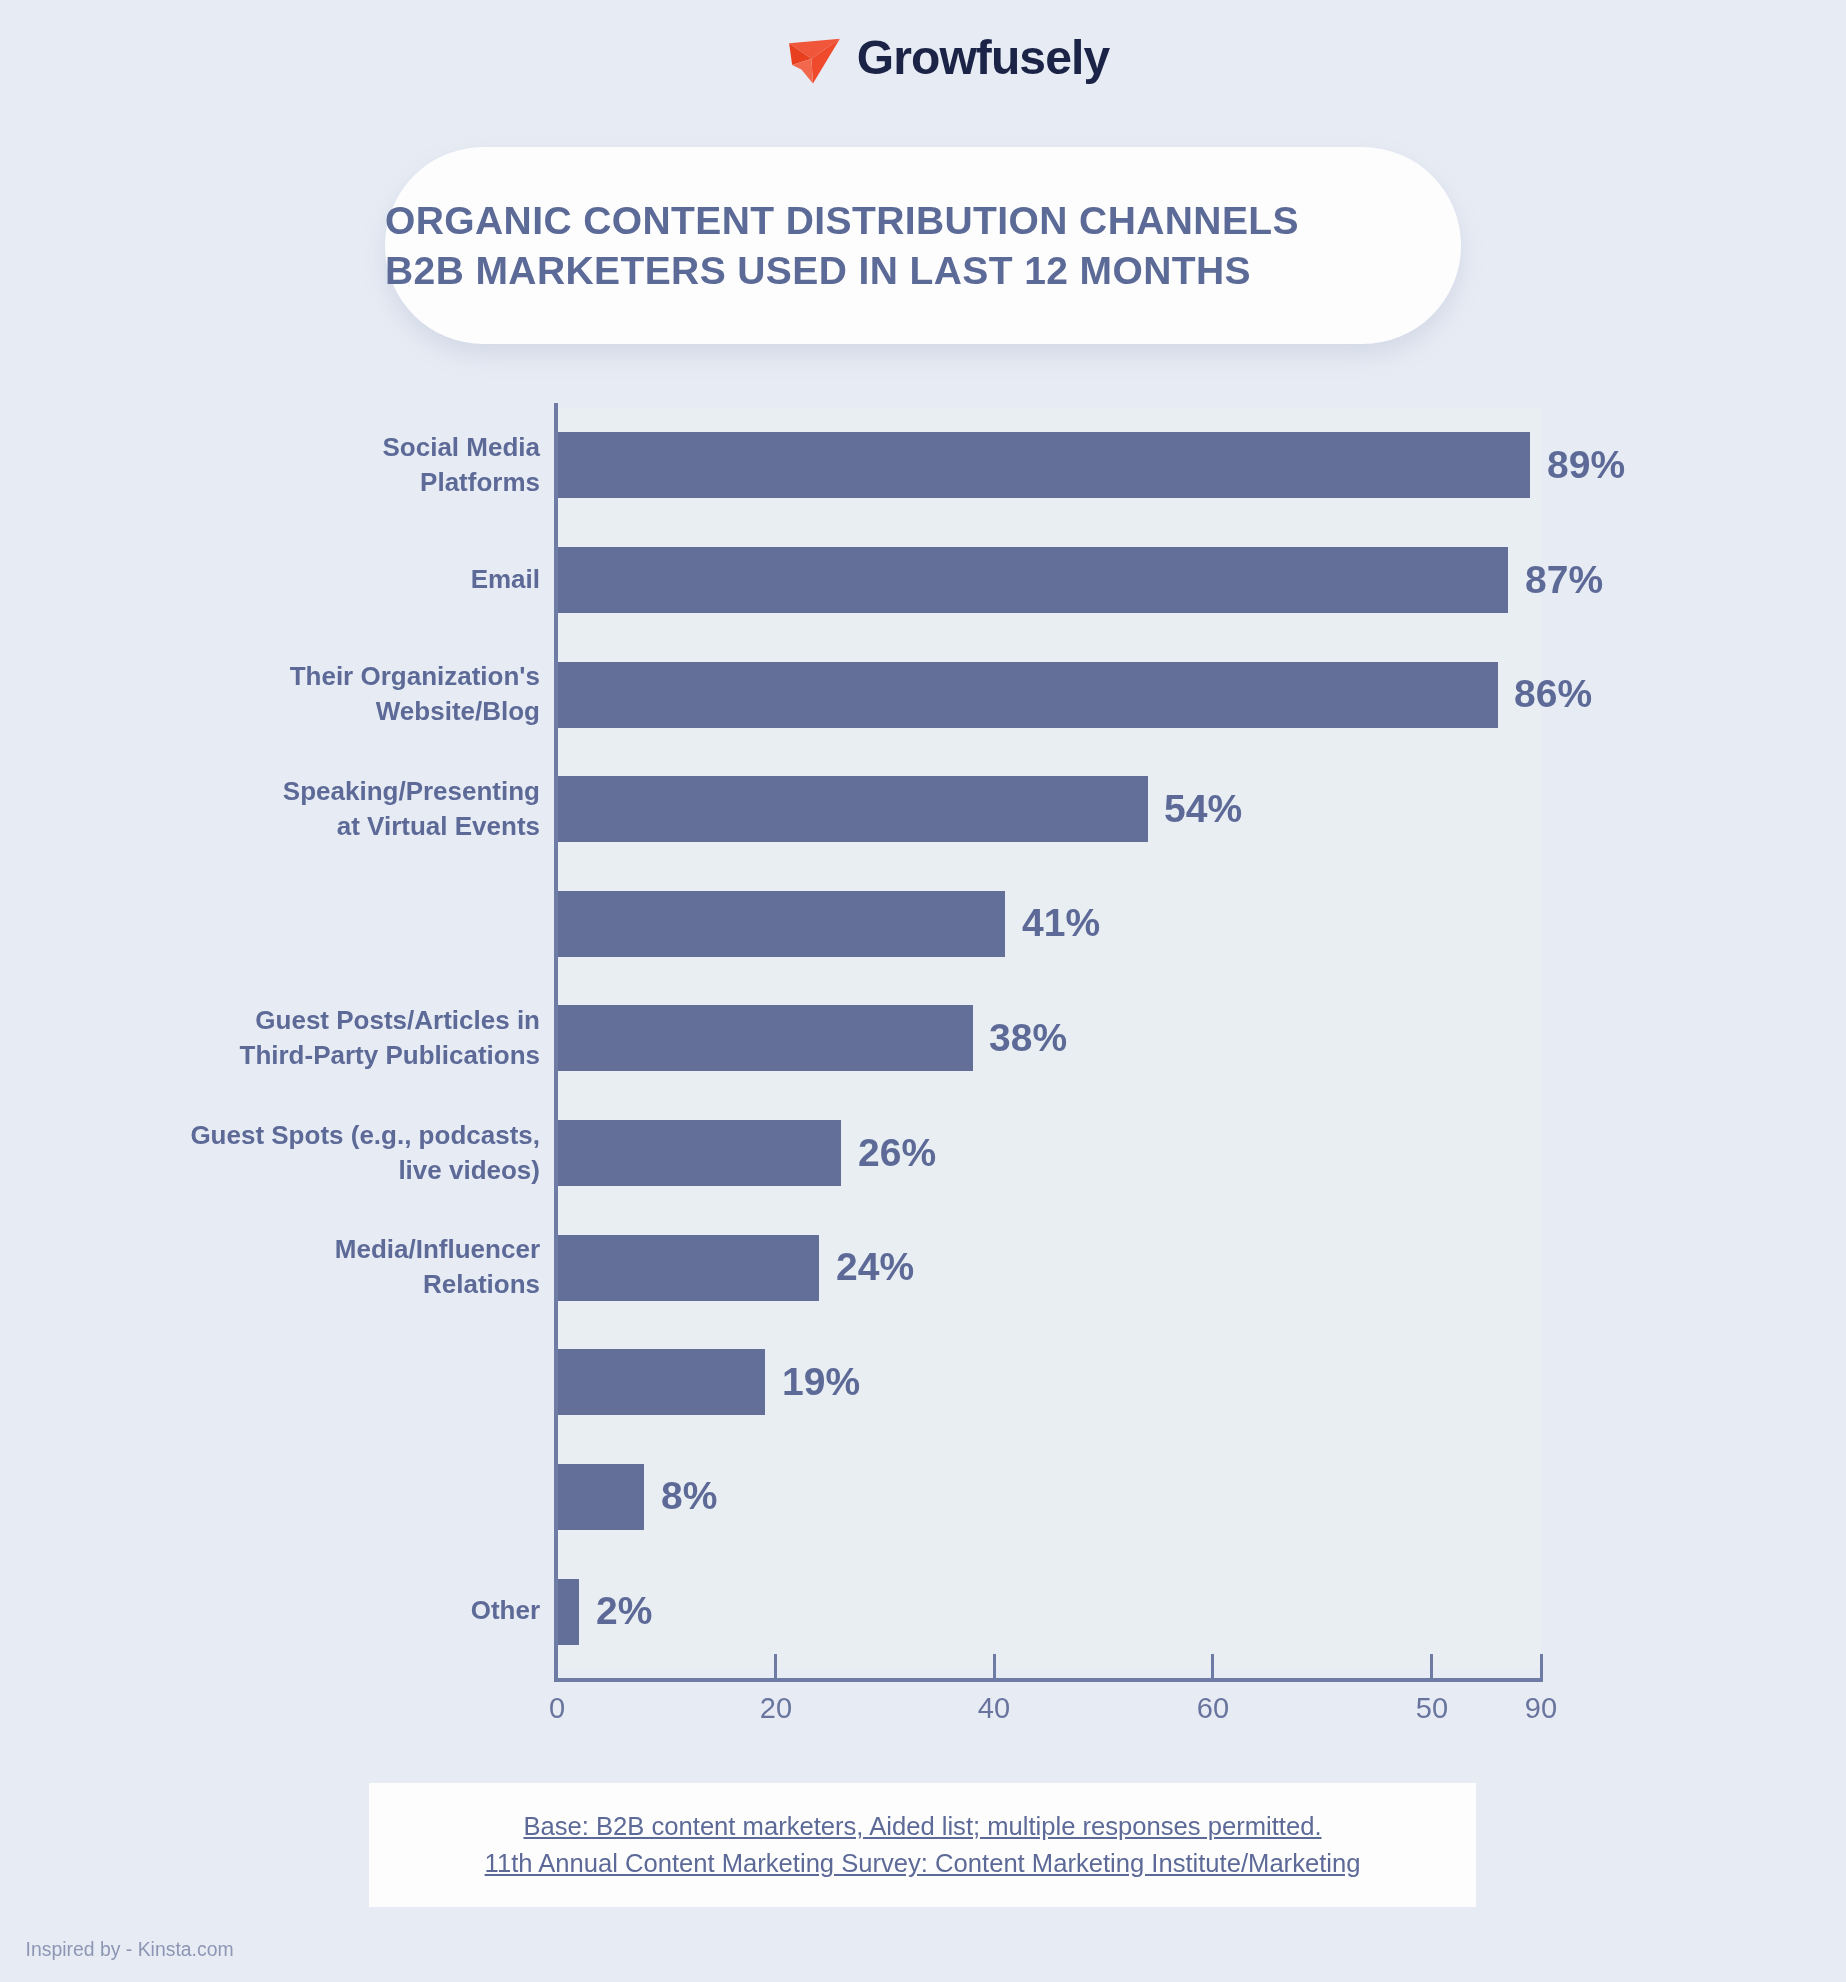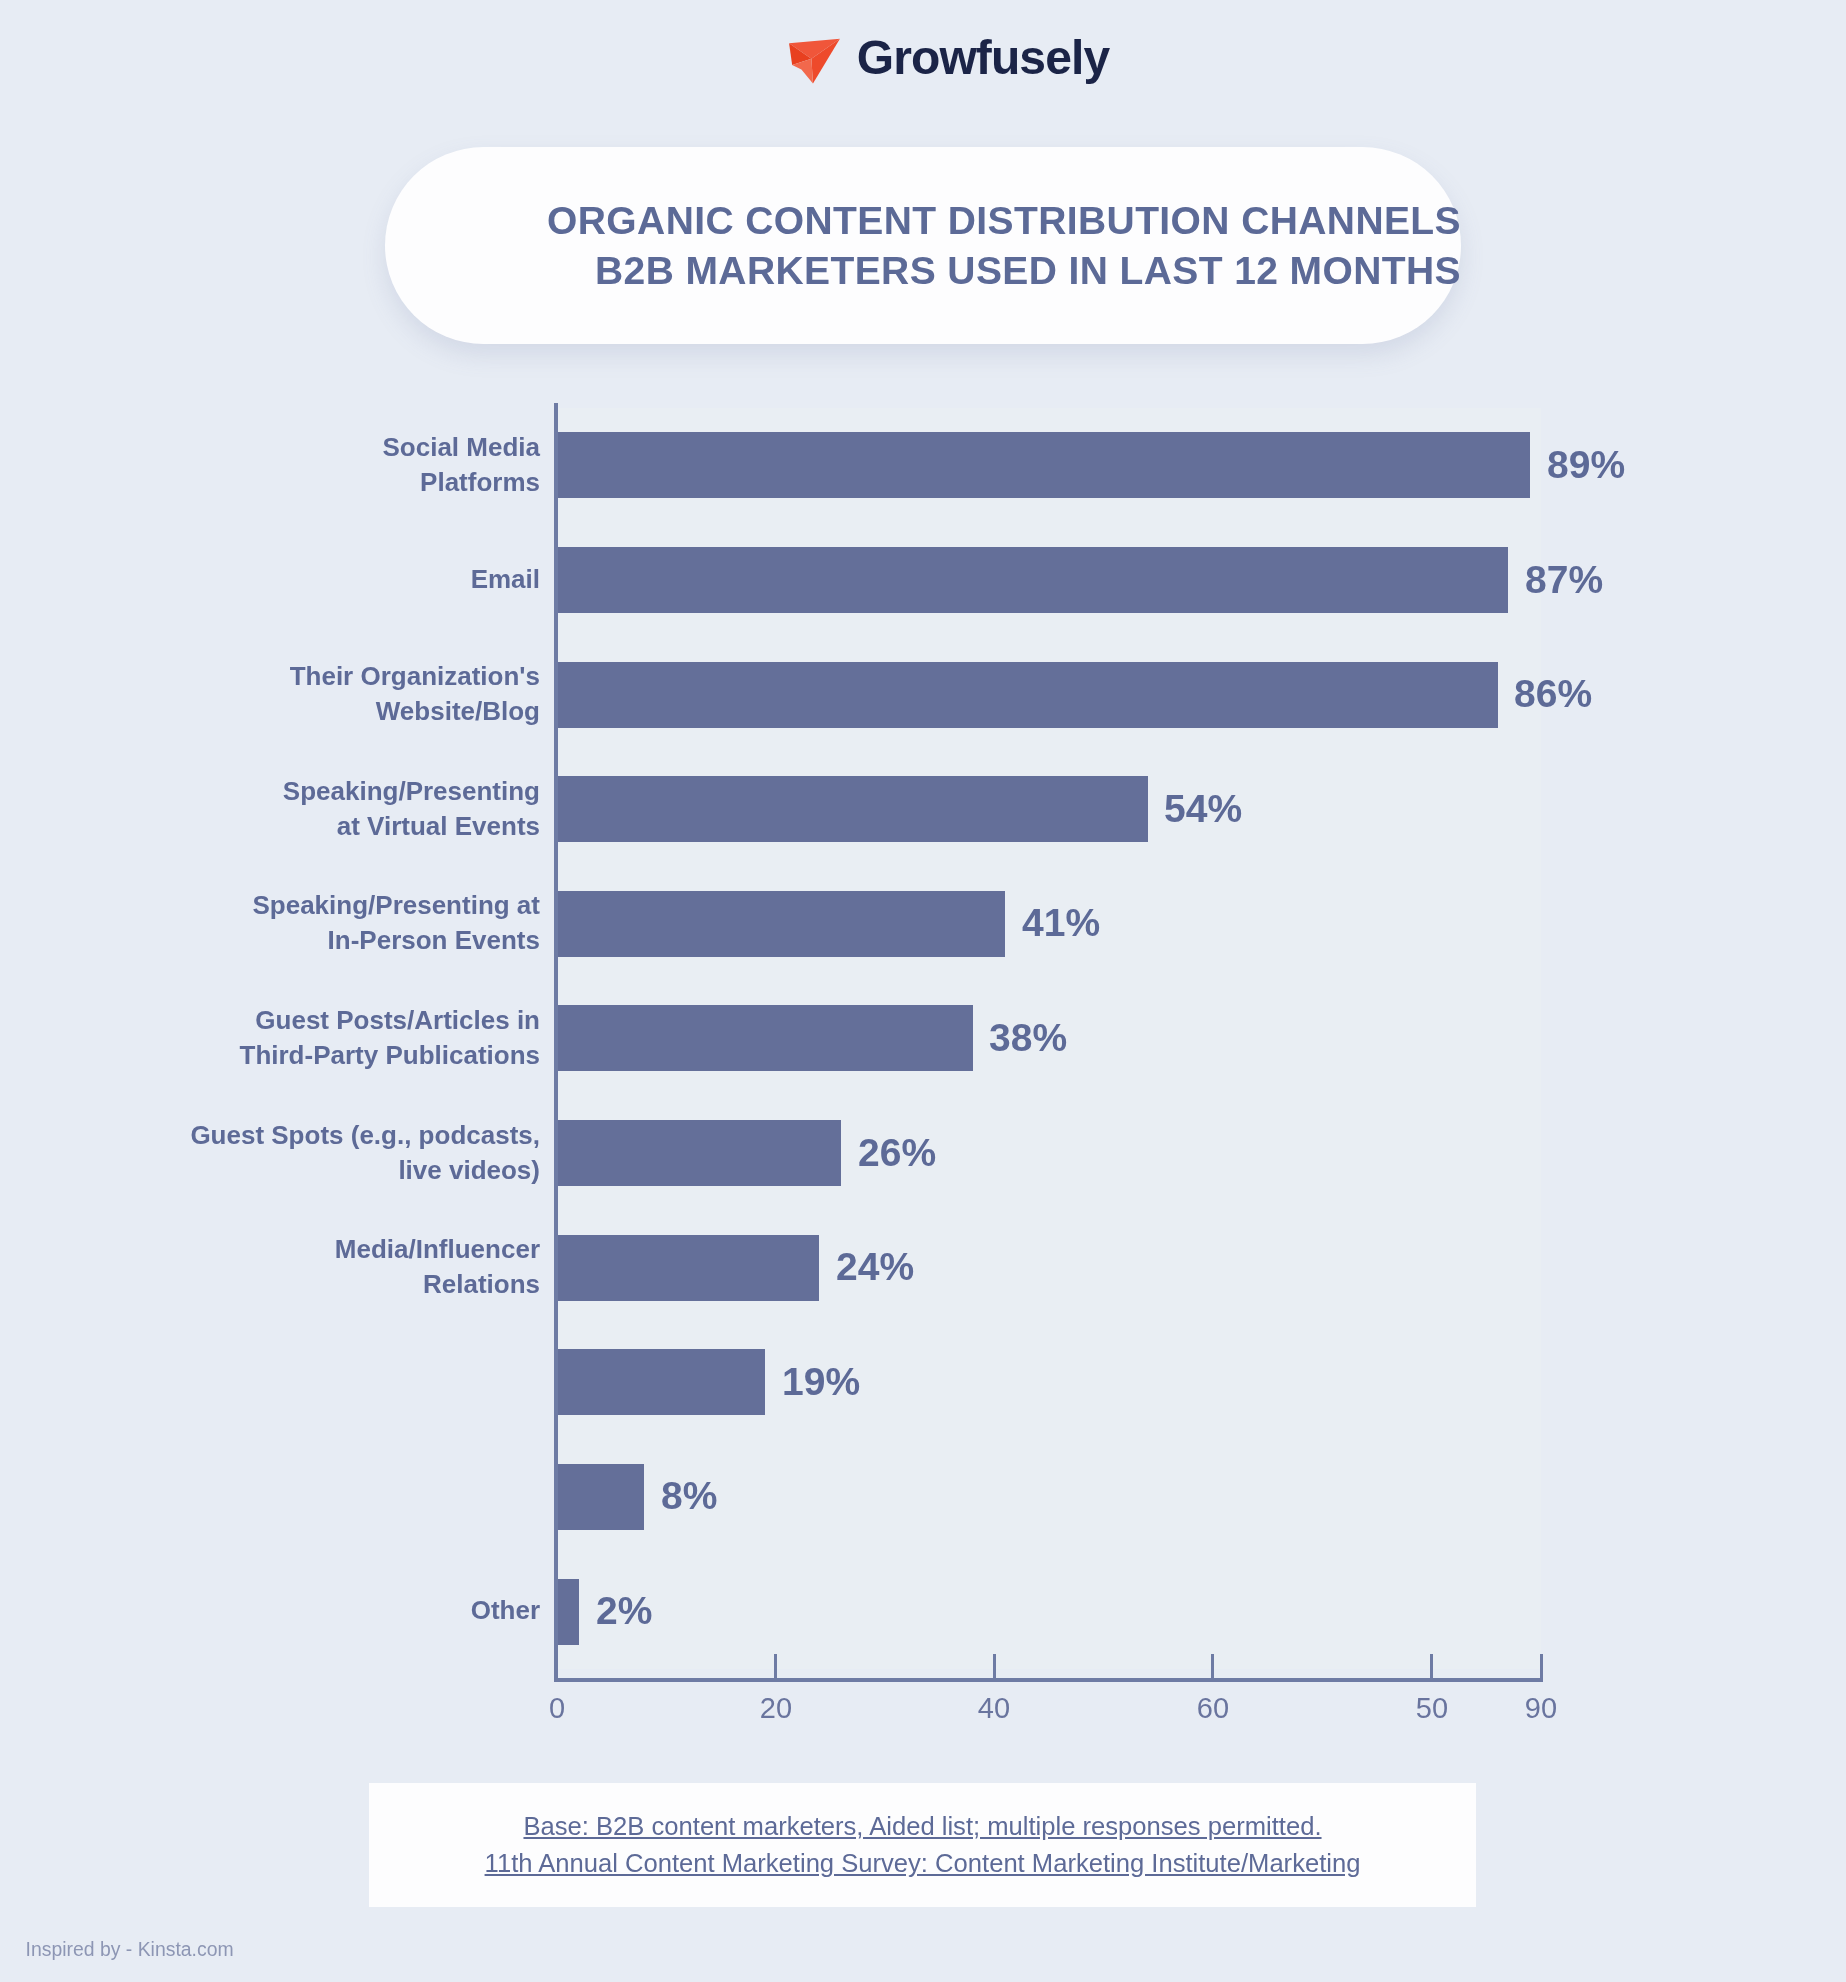--- a/index.html
+++ b/index.html
@@ -45,21 +45,21 @@
     position: absolute;
     left: 385px;
     top: 147px;
     width: 1076px;
     height: 197px;
     background: #fdfdfe;
     border-radius: 101px;
     box-shadow: 0 11px 23px rgba(110,125,165,0.17);
     display: flex;
     flex-direction: column;
-    align-items: flex-end;
+    align-items: flex-start;
     justify-content: center;
   }
   .title-line {
     font-size: 39px;
     font-weight: 700;
     color: #5c6a97;
     letter-spacing: 0.4px;
     line-height: 1.28;
     text-align: center;
     white-space: nowrap;
@@ -214,22 +214,20 @@
       <div class="bar" title="2%" style="top: 1176px; height: 66px; width: 22px; background: rgb(100, 111, 153);"></div>
     </div>
   <div class="plot-band-layer" id="catlabels">
       <div class="cat-label" style="right: 1307px; left: auto; top: 62px; transform: translateY(-50%);">Social Media
 Platforms</div>
       <div class="cat-label" style="right: 1307px; left: auto; top: 177px; transform: translateY(-50%);">Email</div>
       <div class="cat-label" style="right: 1307px; left: auto; top: 291px; transform: translateY(-50%);">Their Organization's
 Website/Blog</div>
       <div class="cat-label" style="right: 1307px; left: auto; top: 406px; transform: translateY(-50%);">Speaking/Presenting
 at Virtual Events</div>
-      <div class="cat-label" style="right: 1307px; left: auto; top: 520px; transform: translateY(-50%);">Speaking/Presenting at
-In-Person Events</div>
       <div class="cat-label" style="right: 1307px; left: auto; top: 635px; transform: translateY(-50%);">Guest Posts/Articles in
 Third-Party Publications</div>
       <div class="cat-label" style="right: 1307px; left: auto; top: 750px; transform: translateY(-50%);">Guest Spots (e.g., podcasts,
 live videos)</div>
       <div class="cat-label" style="right: 1307px; left: auto; top: 864px; transform: translateY(-50%);">Media/Influencer
 Relations</div>
       <div class="cat-label" style="right: 1307px; left: auto; top: 1208px; transform: translateY(-50%);">Other</div>
     </div>
   <div class="plot-band-layer" id="vallabels">
       <div class="value-label" style="left: 1547px; top: 62px; transform: translateY(-50%);">89%</div>

